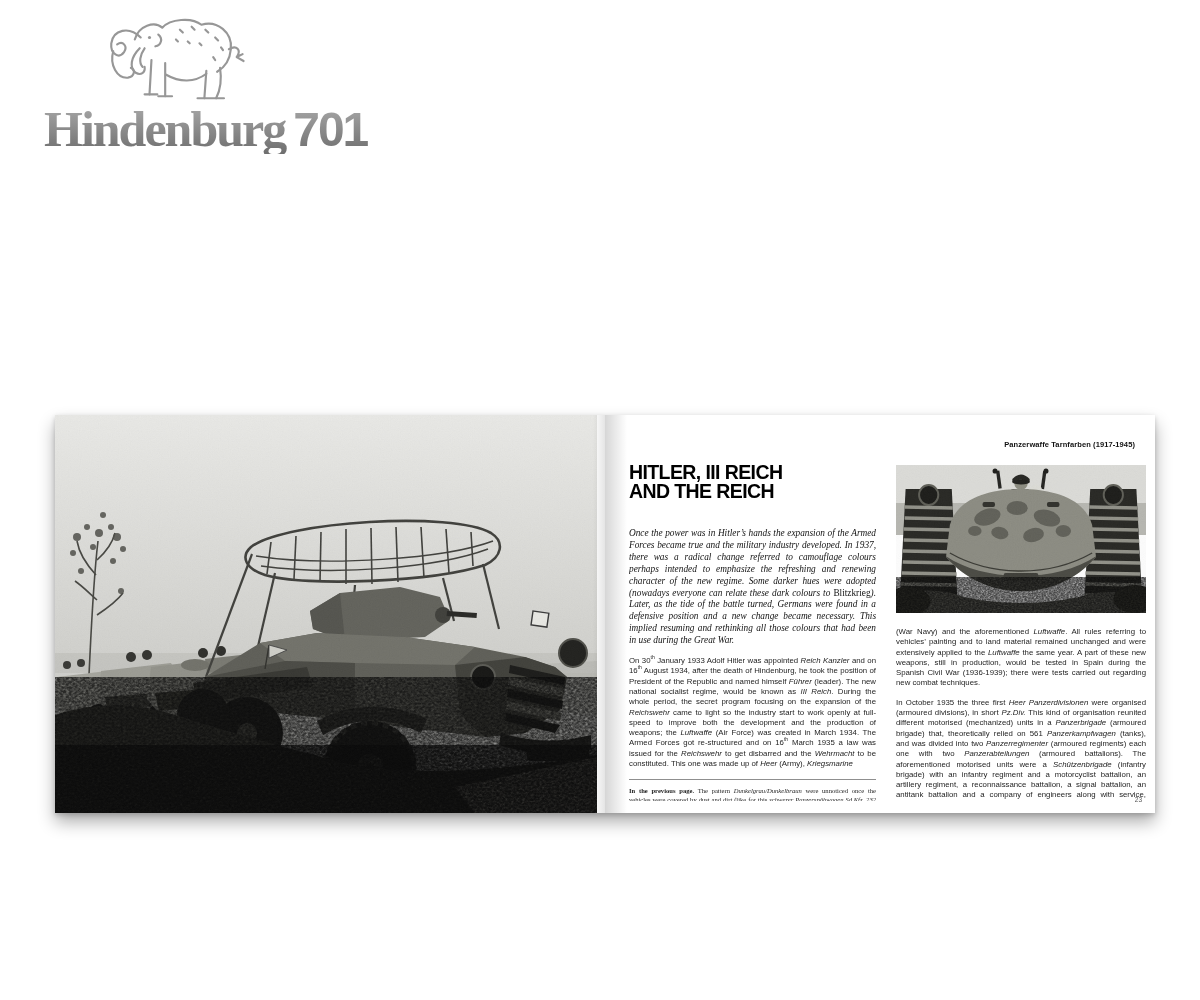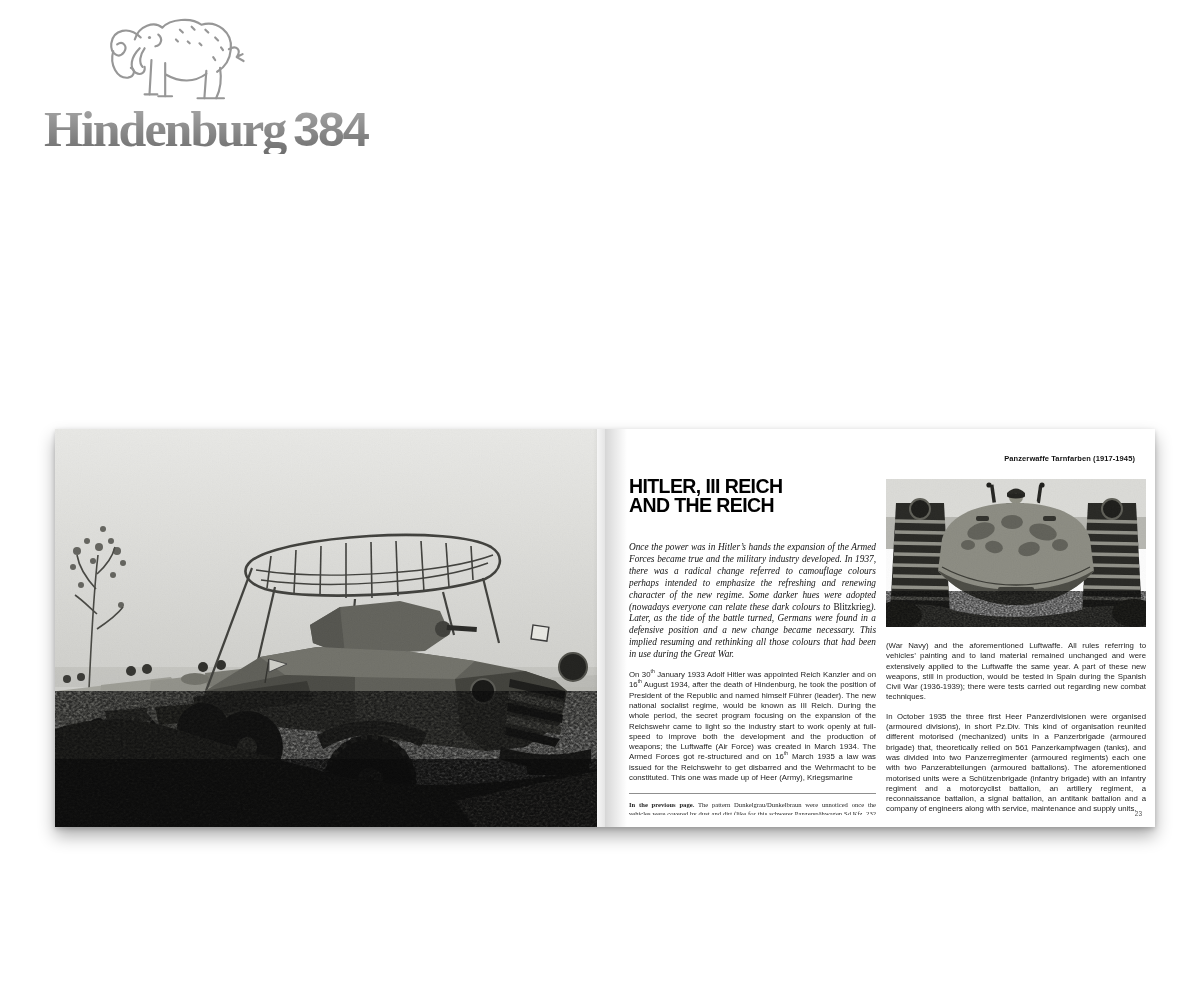--- a/index.html
+++ b/index.html
@@ -17,42 +17,42 @@
     -webkit-background-clip:text;background-clip:text;-webkit-text-fill-color:transparent;
   }
   .logo-text .gothic{
     font-family:"Liberation Serif",serif;font-weight:bold;font-size:50px;letter-spacing:-2px;
   }
   .logo-text .num{
     font-family:"Liberation Sans",sans-serif;font-weight:bold;font-size:48px;letter-spacing:-2px;margin-left:8px;
   }
   
   .spread{
-    position:absolute;left:55px;top:429px;width:1100px;height:398px;display:flex;
+    position:absolute;left:55px;top:415px;width:1100px;height:398px;display:flex;
     box-shadow:0 9px 16px rgba(0,0,0,.32), 0 2px 5px rgba(0,0,0,.18);
     background:#fff;
   }
   .page{position:relative;height:398px;box-sizing:border-box;background:#fff;}
   .page-left{width:550px;padding-right:8px;}
   .page-left::after{
     content:'';position:absolute;right:0;top:0;bottom:0;width:12px;
     background:linear-gradient(to left, rgba(0,0,0,.10), rgba(0,0,0,0));
   }
   .page-right{width:550px;}
   .page-right::before{
     content:'';position:absolute;left:0;top:0;bottom:0;width:22px;
     background:linear-gradient(to right, rgba(0,0,0,.16), rgba(0,0,0,0));
   }
   .running-head{
     position:absolute;top:25px;right:20px;
     font-size:7.5px;font-weight:bold;color:#111;letter-spacing:.1px;
   }
   .cols{
     position:absolute;left:24px;right:9px;top:44px;bottom:12px;
-    display:flex;gap:10px;overflow:hidden;
+    display:flex;gap:20px;overflow:hidden;
   }
   .col1{width:247px;flex:none;}
   .col2{flex:1;min-width:0;}
   h1.title{
     margin:4px 0 0;color:#000;
     font-family:"Liberation Sans",sans-serif;font-weight:bold;
     font-size:19.5px;line-height:19px;letter-spacing:-.6px;
   }
   .intro{
     font-family:"Liberation Serif",serif;font-style:italic;
@@ -61,21 +61,21 @@
   .bodytext{
     font-family:"Liberation Sans",sans-serif;
     font-size:7.8px;line-height:10.3px;text-align:justify;margin:9px 0 0;color:#1d1d1d;
   }
   .col2 .bodytext.first{margin-top:14px;}
   hr.rule{border:none;border-top:1px solid #8f8f8f;margin:10px 0 7px;}
   .caption{
     font-family:"Liberation Serif",serif;
     font-size:6.6px;line-height:8.6px;text-align:justify;margin:0 0 7px;color:#1d1d1d;
   }
-  .it{} .bd{font-weight:bold;} .rm{font-style:normal;}
+  .it{font-style:italic;} .bd{font-weight:bold;} .rm{font-style:normal;}
   sup{font-size:65%;line-height:0;vertical-align:super;}
   .pagenum{position:absolute;right:13px;bottom:10px;font-size:6.5px;color:#555;}
   .photo-left{display:block;}
   .photo-tank{display:block;width:100%;height:148px;margin-top:6px;}
 </style>
 </head>
 <body>
 
 <div class="logo">
   <svg class="mammoth" width="160" height="98" viewBox="0 0 160 100">
@@ -99,21 +99,21 @@
       <path d="M113,60 L111,88 M127,57 C129,70 127,80 123,88"></path>
       <path d="M104,88 L118,88 M117,88 L131,88"></path>
 
       <path d="M136,38 C144,33 149,39 144,46 M144,46 L151,50 M144,46 L150,43"></path>
 
       <path d="M86,18 l3,3 M98,15 l3,3 M112,18 l3,3 M122,26 l3,3 M128,36 l2,3 M120,46 l2,3 M82,28 l2,2 M94,30 l2,2 M106,32 l2,2"></path>
     </g>
     <circle cx="55" cy="26" r="1.6" fill="#979797"></circle>
   </svg>
   <div class="logo-text">
-    <span class="gothic">Hindenburg</span><span class="num">384</span>
+    <span class="gothic">Hindenburg</span><span class="num">701</span>
   </div>
 </div>
 
 <div class="spread">
 
   <div class="page page-left">
     <svg class="photo-left" width="542" height="398" viewBox="0 0 542 398">
       <defs>
         <linearGradient id="skyL" x1="0" y1="0" x2="0" y2="1">
           <stop offset="0" stop-color="#eaeae7"></stop>

